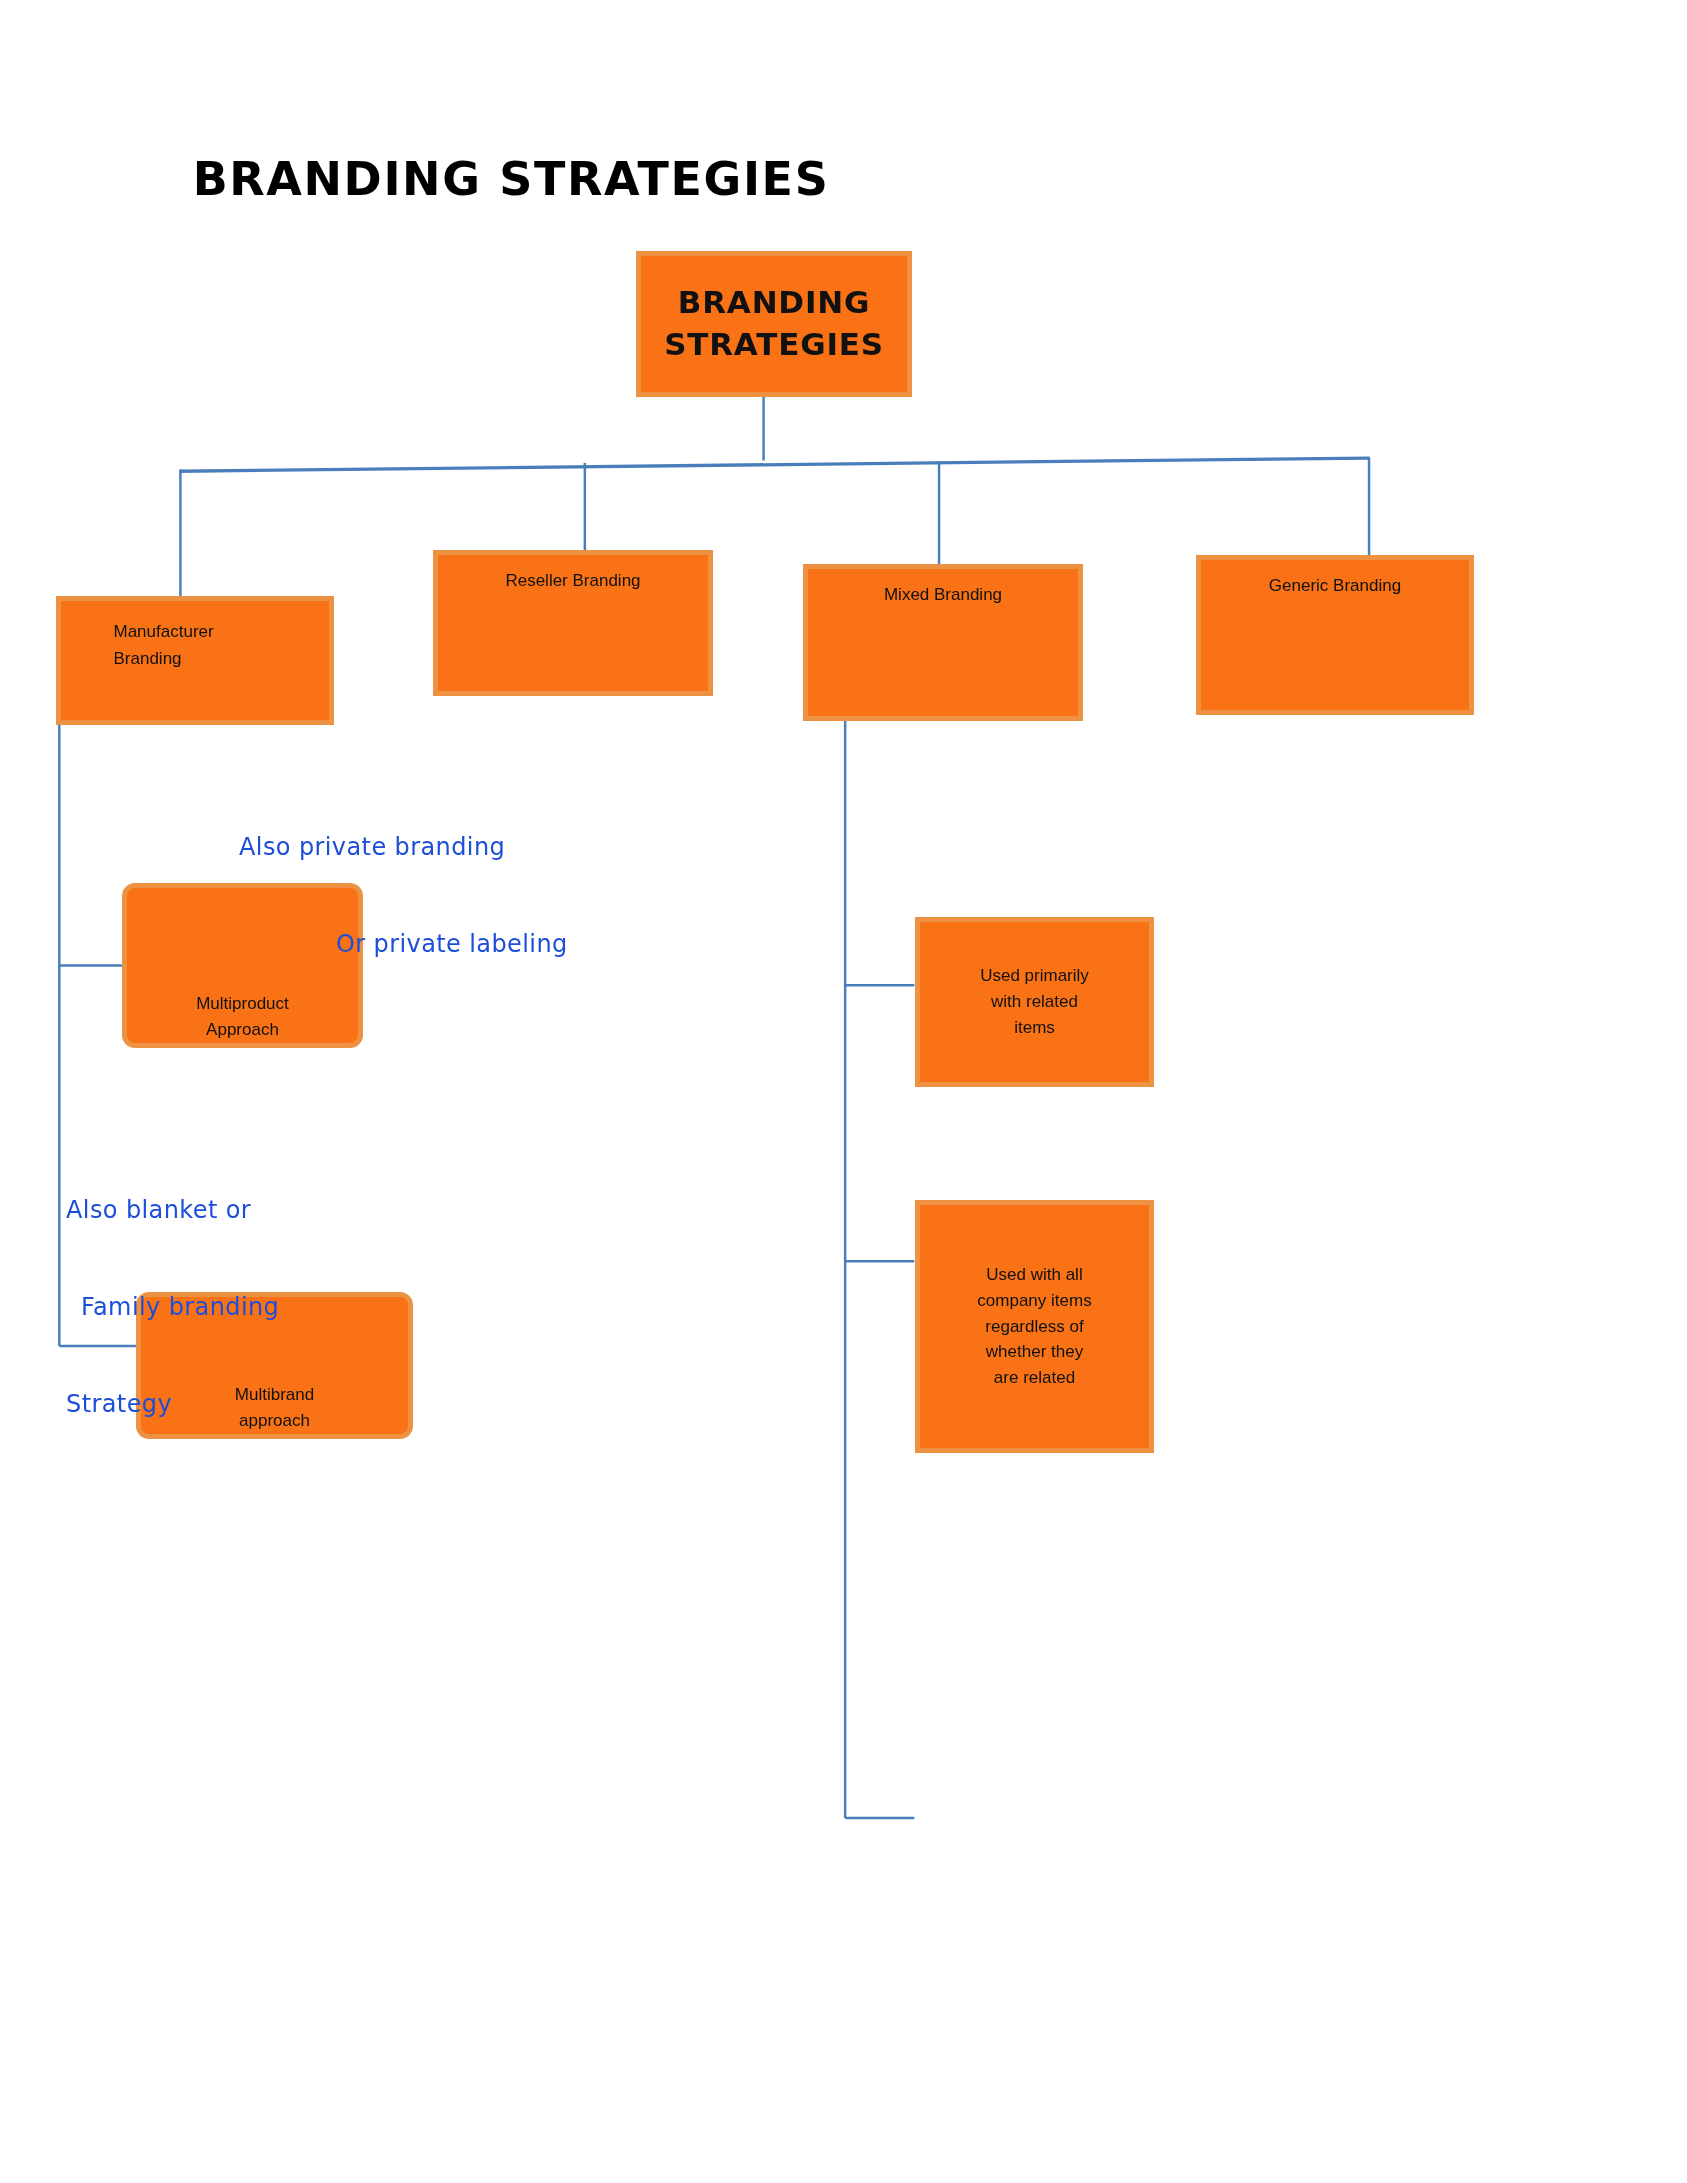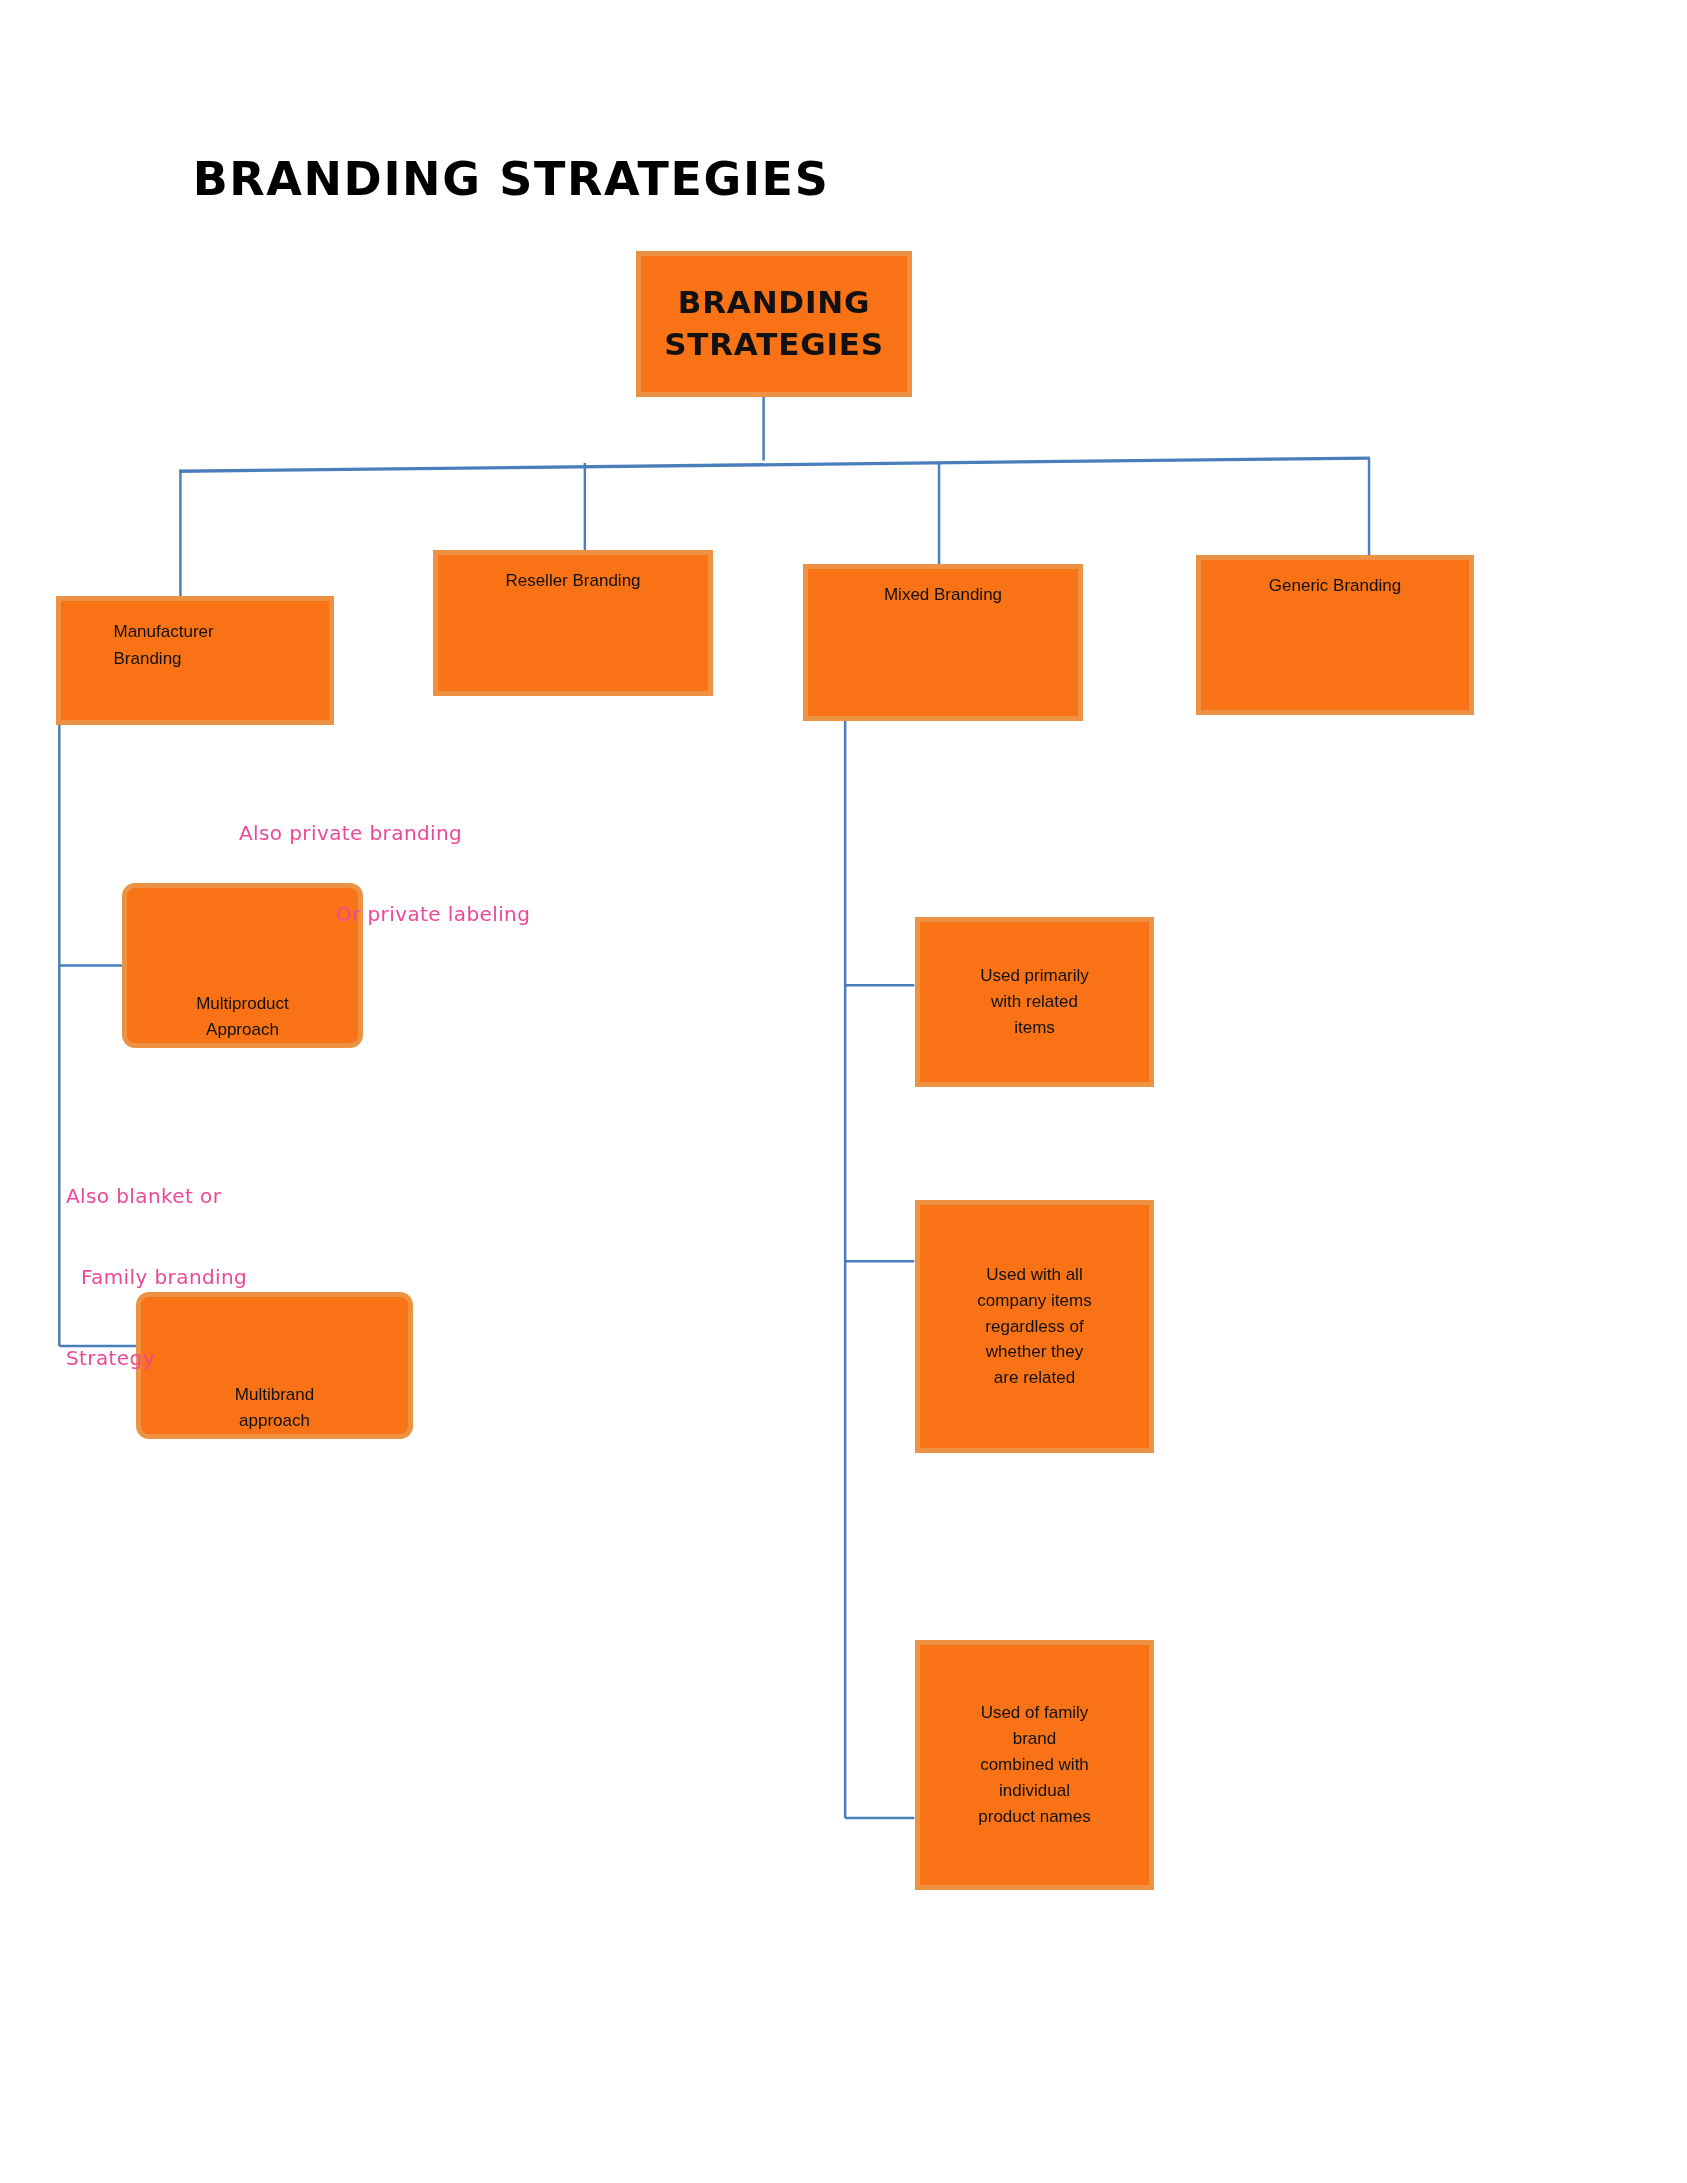--- a/index.html
+++ b/index.html
@@ -115,23 +115,23 @@
     border-radius: 13px;
   }
   .node.level3.top-bias .node-text {
     padding-top: 11.5px;
   }
 
   
   .annotation {
     position: absolute;
     font-family: "DejaVu Sans", sans-serif;
-    font-size: 20px;
+    font-size: 24px;
     line-height: 1.35;
-    color: #ec4899;
+    color: #1d4ed8;
     white-space: pre;
     letter-spacing: 0.4px;
   }
   .annotation .ln {
     display: block;
   }
   .annotation .ln.indent-1 { padding-left: 97px; }
   .annotation .ln.indent-2 { padding-left: 15px; }
 </style>
 </head>
@@ -203,27 +203,20 @@
   </div>
 
   <div class="node level3" style="left:915px; top:1200px; width:239px; height:253px;">
     <span class="node-text">Used with all
 company items
 regardless  of
 whether they
 are related</span>
   </div>
 
-  <div class="node level3" style="left:915px; top:1640px; width:239px; height:250px;">
-    <span class="node-text">Used of family
-brand
-combined with
-individual
-product names</span>
-  </div>
 
   <div class="annotation" style="left:239px; top:766px;">
     <span class="ln">Also private branding</span>
     <span class="ln indent-1">Or private labeling</span>
   </div>
 
   <div class="annotation" style="left:66px; top:1129px;">
     <span class="ln">Also blanket or</span>
     <span class="ln indent-2">Family branding</span>
     <span class="ln">Strategy</span>

